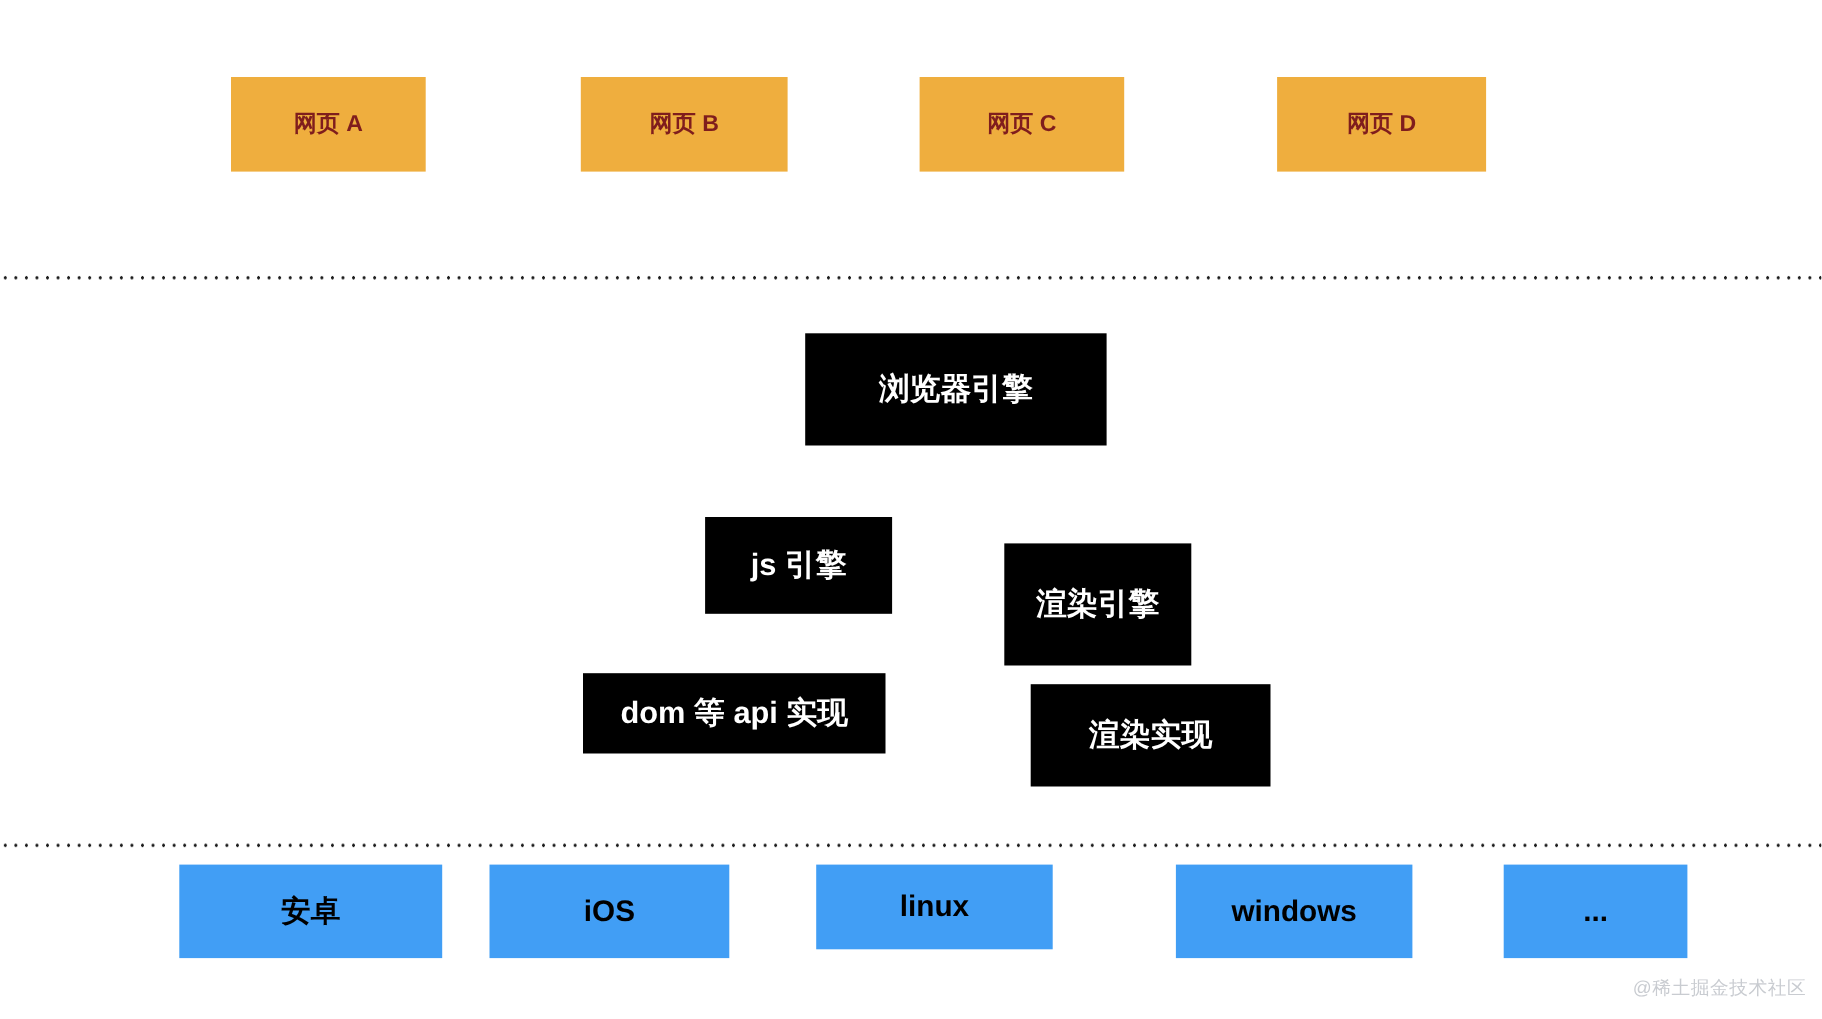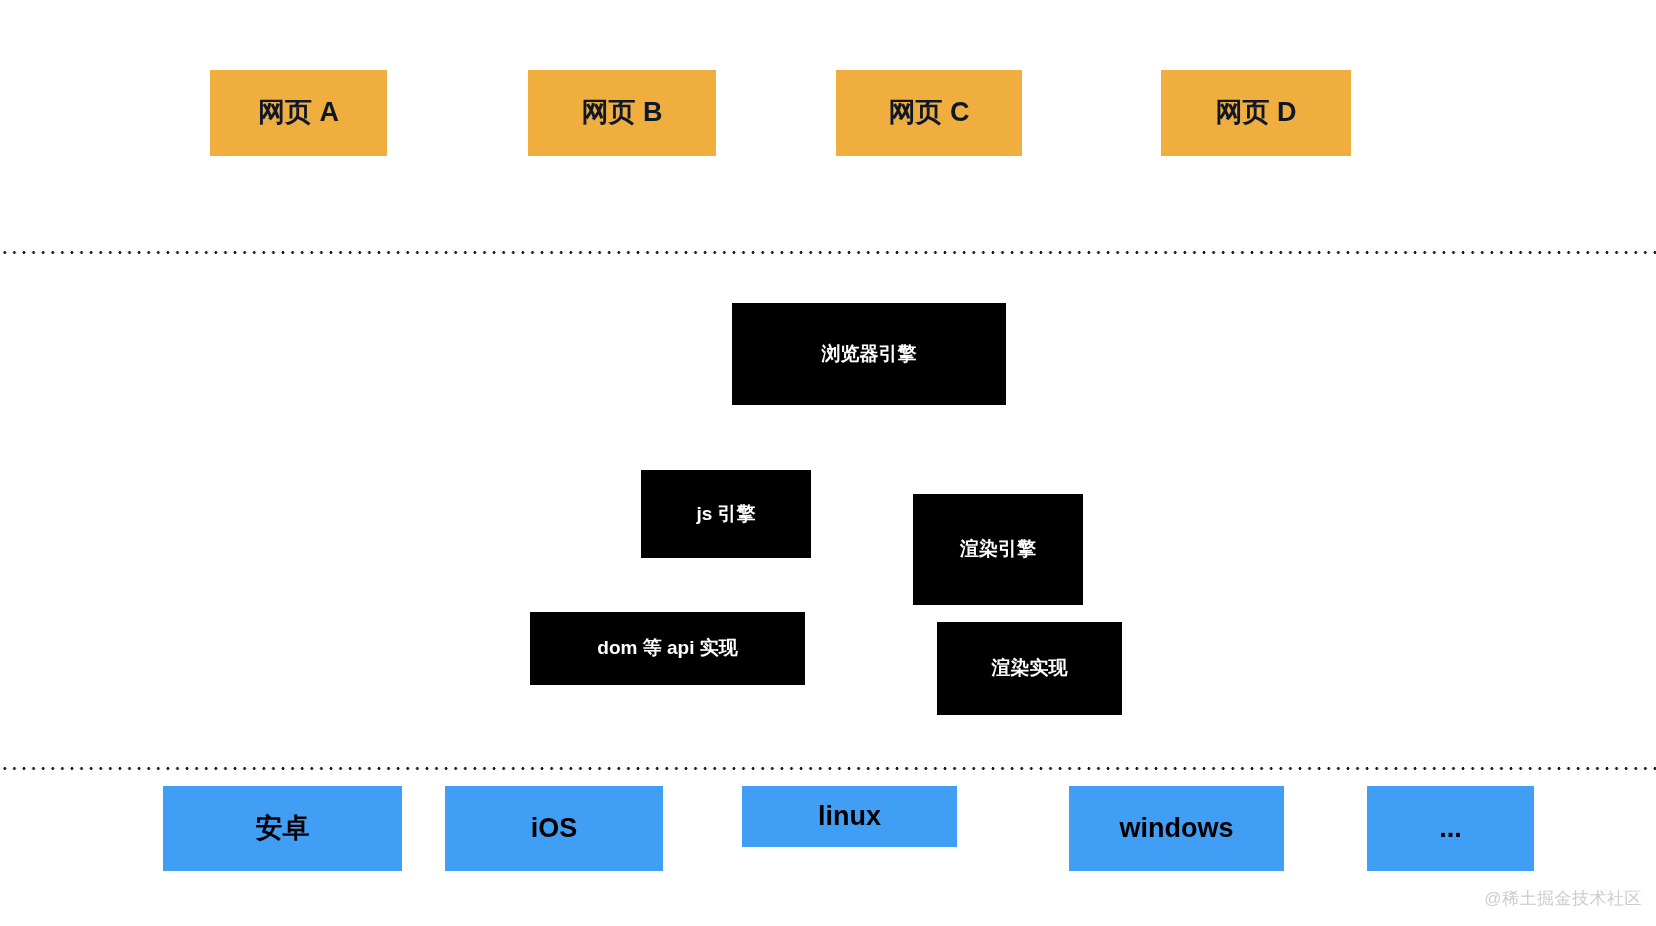--- a/index.html
+++ b/index.html
@@ -22,29 +22,29 @@
     display: flex;
     align-items: center;
     justify-content: center;
     text-align: center;
     line-height: 1.1;
     white-space: nowrap;
   }
 
   .layer-web {
     background: #EFAE3E;
-    color: #0f172a;
-    font-size: 27px;
+    color: #7f1d1d;
+    font-size: 21px;
     font-weight: 700;
   }
 
   .layer-engine {
     background: #000000;
     color: #ffffff;
-    font-size: 19px;
+    font-size: 28px;
     font-weight: 700;
   }
 
   .layer-os {
     background: #419EF5;
     color: #000000;
     font-size: 27px;
     font-weight: 700;
   }
 
@@ -82,28 +82,28 @@
       <div class="box layer-web" style="left: 1161px; top: 70px; width: 190px; height: 86px; text-align: center;">网页 D</div>
     </div>
 
   <div class="divider" id="divider-top" style="top: 250px;"></div>
 
   <div id="engine-layer">
       <div class="box layer-engine" style="left: 732px; top: 303px; width: 274px; height: 102px;">浏览器引擎</div>
       <div class="box layer-engine" style="left: 641px; top: 470px; width: 170px; height: 88px;">js 引擎</div>
       <div class="box layer-engine" style="left: 913px; top: 494px; width: 170px; height: 111px;">渲染引擎</div>
       <div class="box layer-engine" style="left: 530px; top: 612px; width: 275px; height: 73px;">dom 等 api 实现</div>
-      <div class="box layer-engine" style="left: 937px; top: 622px; width: 185px; height: 93px;">渲染实现</div>
+      <div class="box layer-engine" style="left: 937px; top: 622px; width: 218px; height: 93px;">渲染实现</div>
     </div>
 
   <div class="divider" id="divider-bottom" style="top: 766px;"></div>
 
   <div id="os-layer">
       <div class="box layer-os" style="left: 163px; top: 786px; width: 239px; height: 85px;">安卓</div>
       <div class="box layer-os" style="left: 445px; top: 786px; width: 218px; height: 85px;">iOS</div>
-      <div class="box layer-os" style="left: 742px; top: 786px; width: 215px; height: 61px;">linux</div>
+      <div class="box layer-os" style="left: 742px; top: 786px; width: 215px; height: 77px;">linux</div>
       <div class="box layer-os" style="left: 1069px; top: 786px; width: 215px; height: 85px;">windows</div>
       <div class="box layer-os" style="left: 1367px; top: 786px; width: 167px; height: 85px;">...</div>
     </div>
 
   <div class="watermark">@稀土掘金技术社区</div>
 
 </div>
 
 </body></html>

